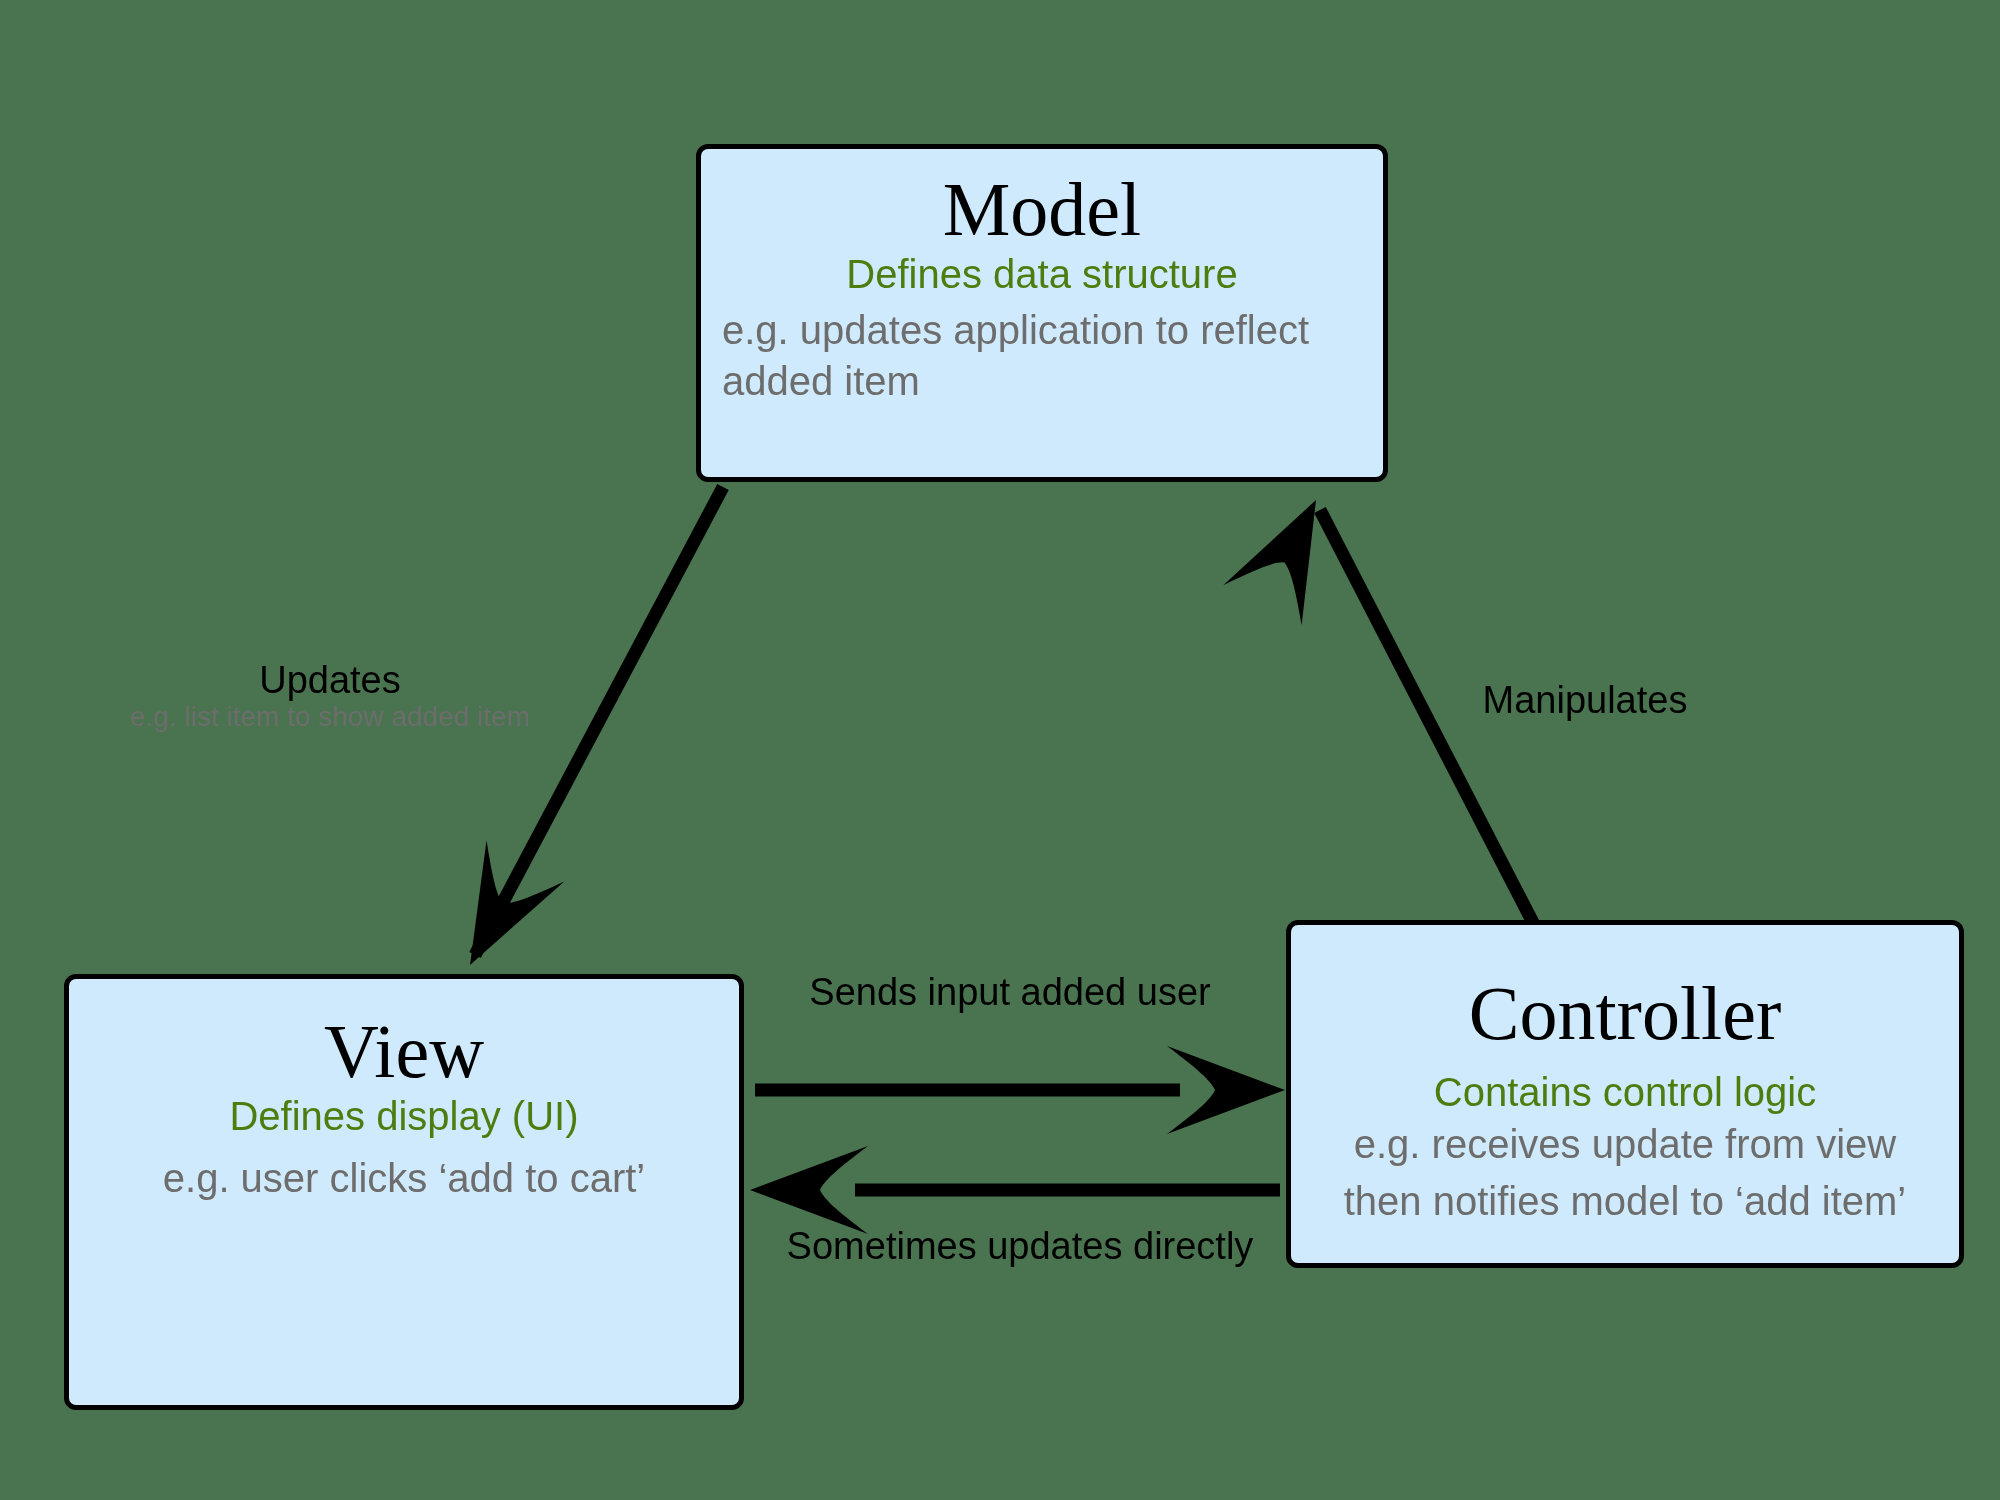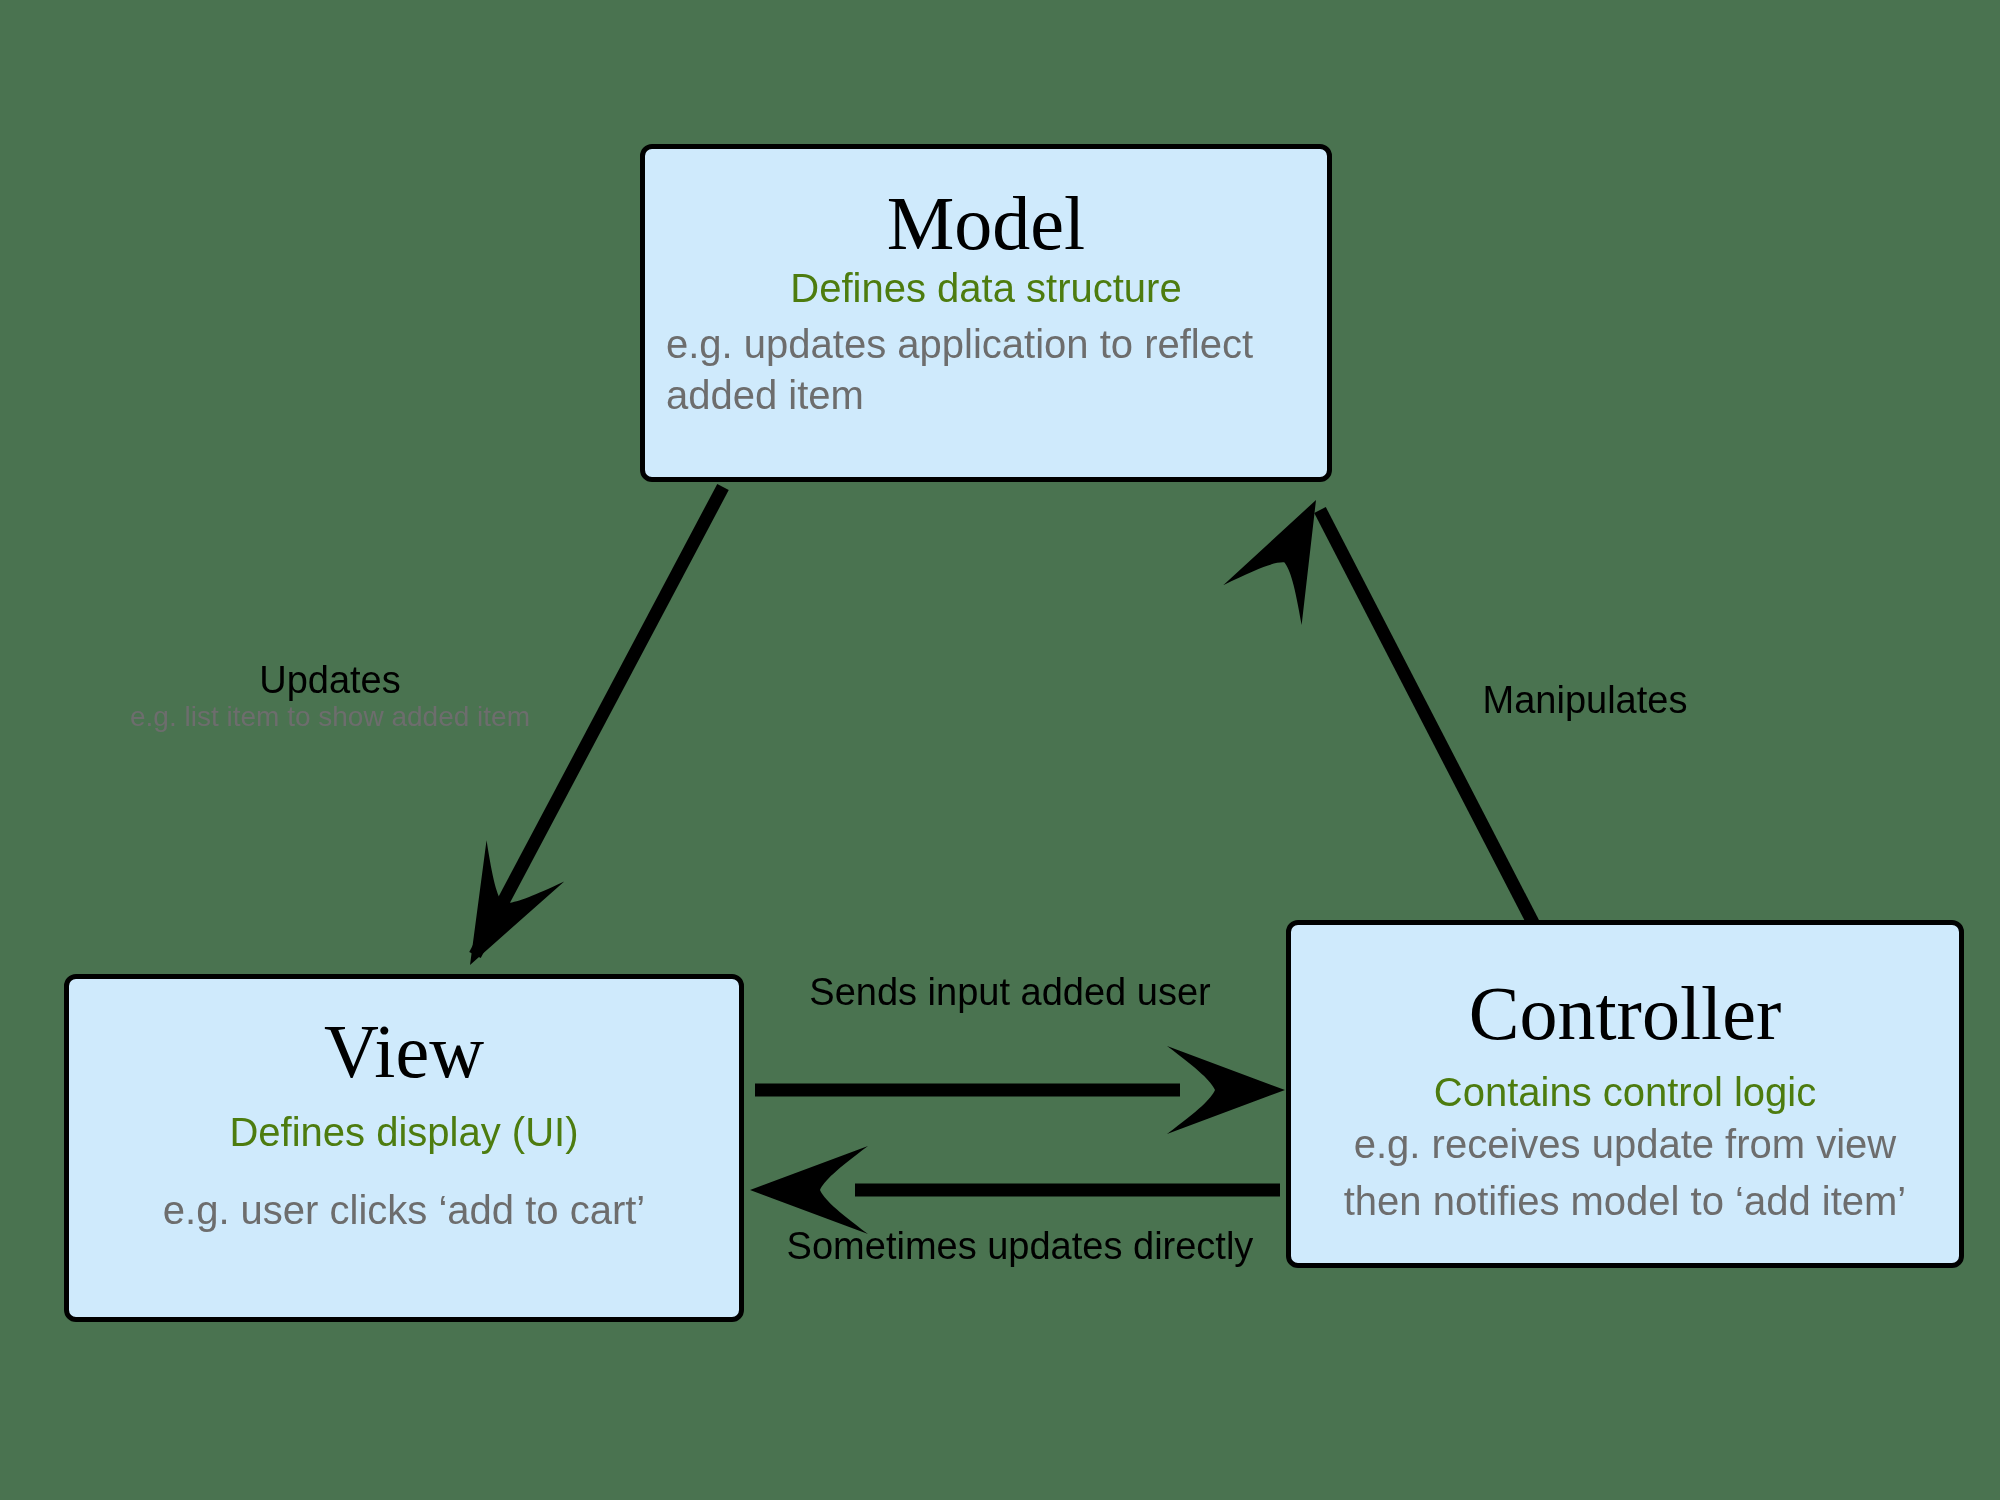--- a/index.html
+++ b/index.html
@@ -55,37 +55,36 @@
   }
   .node-eg {
     font-family: "Liberation Sans", sans-serif;
     color: #6d6d6d;
     text-align: center;
     line-height: 1.28;
   }
 
   
   #node-model {
-    left: 640px;  top: 144px;
+    left: 696px;  top: 144px;
     width: 692px; height: 338px;
-    padding-top: 36px;
+    padding-top: 22px;
   }
   #node-model .node-title { font-size: 76px; }
   #node-model .node-sub   { font-size: 40px; margin-top: 6px; }
   #node-model .node-eg    {
     font-size: 40px; margin-top: 10px;
     width: 640px; text-align: left;
   }
 
   
   #node-view {
     left: 64px;  top: 974px;
-    width: 680px; height: 348px;
+    width: 680px; height: 436px;
     padding-top: 34px;
-    gap: 16px;
   }
   #node-view .node-title { font-size: 76px; }
   #node-view .node-sub   { font-size: 40px; margin-top: 6px; }
   #node-view .node-eg    { font-size: 40px; margin-top: 16px; white-space: nowrap; }
 
   
   #node-controller {
     left: 1286px; top: 920px;
     width: 678px;  height: 348px;
     padding-top: 50px;

